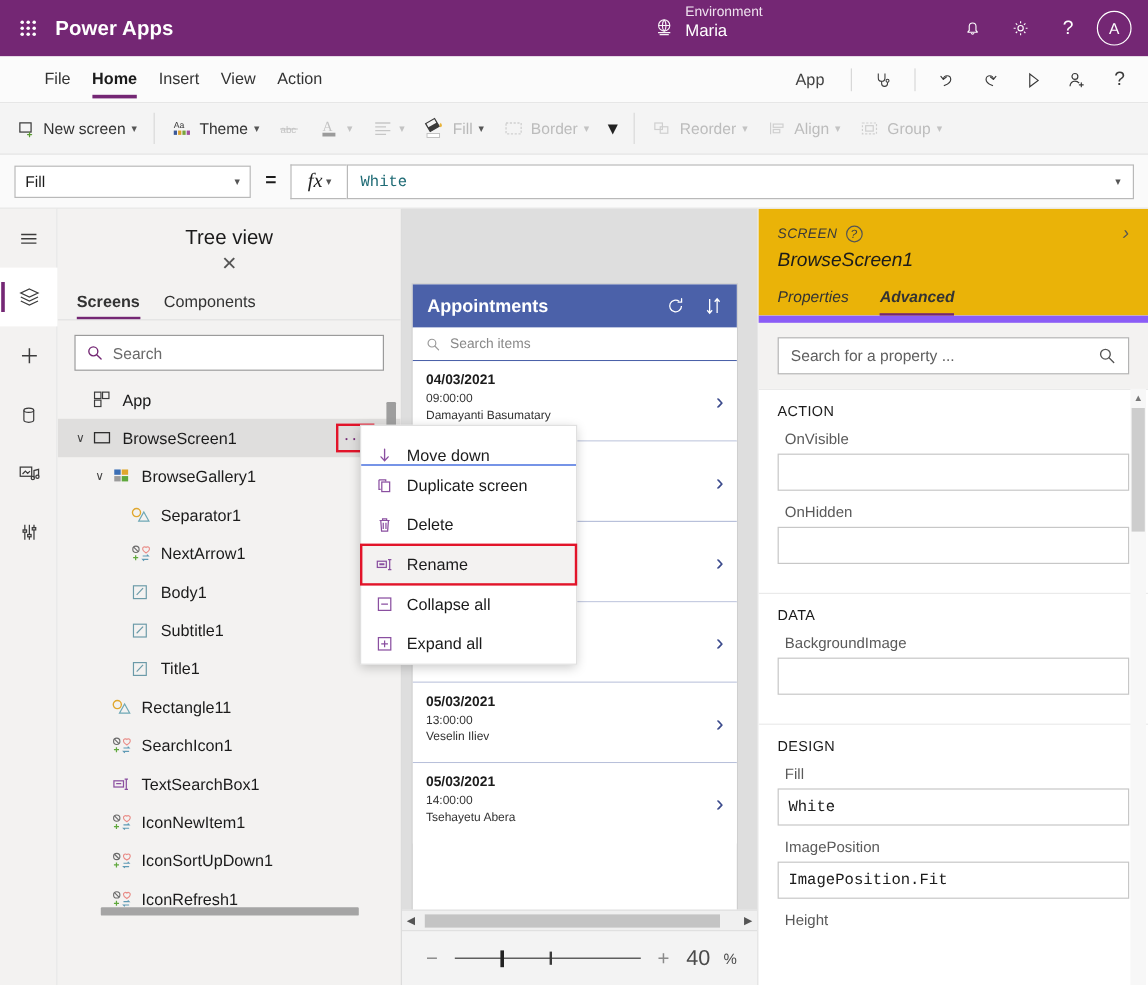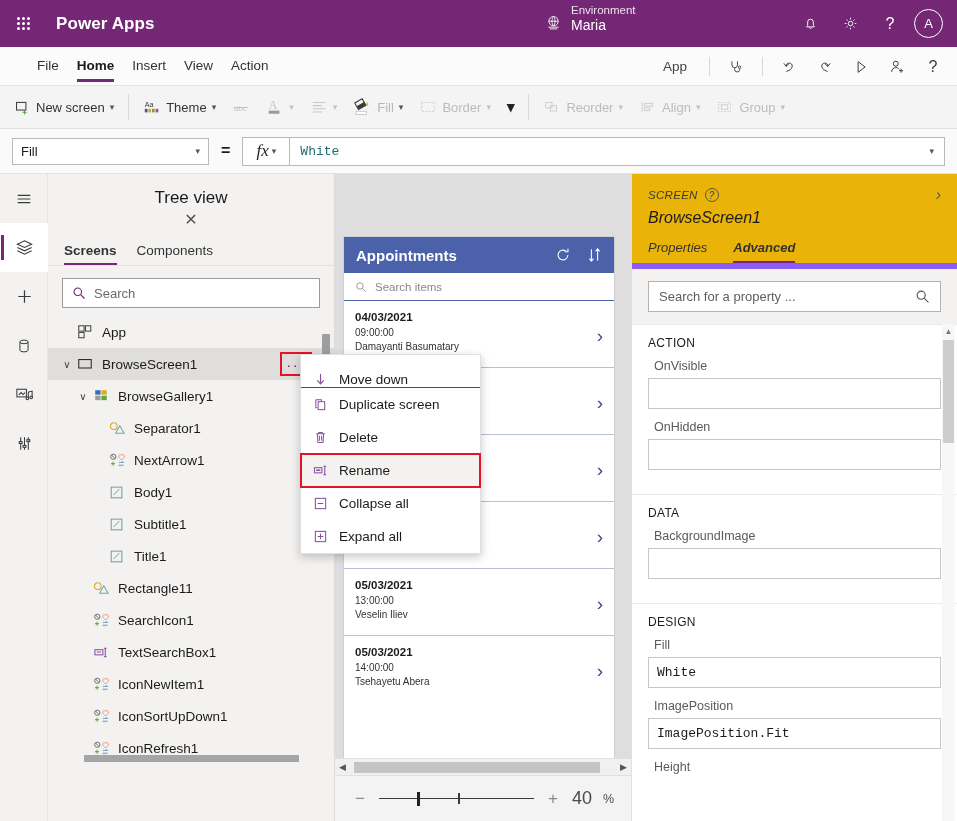--- a/index.html
+++ b/index.html
@@ -14,21 +14,21 @@
   #app { position: relative; width: 957px; height: 821px; background:#fff; }
 
   
   .topbar {
     position: absolute; left:0; top:0; width:957px; height:47px;
     background:#742774; display:flex; align-items:center;
   }
   .waffle { width:46px; height:47px; display:flex; align-items:center; justify-content:center; cursor:pointer; }
   .waffle-grid { display:grid; grid-template-columns: repeat(3,3px); grid-template-rows: repeat(3,3px); gap:2px; }
   .waffle-grid i { display:block; width:3px; height:3px; background:#fff; border-radius:50%; }
-  .brand { color:#fff; font-size:17px; font-weight:bold; letter-spacing:.1px; margin-left:10px; }
+  .brand { color:#fff; font-size:17px; font-weight:bold; letter-spacing:.1px; }
   .env-block { position:absolute; left:545px; top:3px; display:flex; align-items:center; }
   .env-icon { color:#fff; font-size:15px; margin-right:9px; opacity:.95; margin-top:8px;}
   .env-text { display:flex; flex-direction:column; line-height:1.25; }
   .env-label { color:#efe2ef; font-size:11.5px; }
   .env-value { color:#ffffff; font-size:14px; }
   .top-icons { position:absolute; right:8px; top:0; height:47px; display:flex; align-items:center; gap:0px; }
   .top-icon { width:40px; height:47px; display:flex; align-items:center; justify-content:center;
               color:#fff; font-size:16px; cursor:pointer; }
   .avatar { width:29px; height:29px; border-radius:50%; border:1.3px solid #fff; color:#fff;
             display:flex; align-items:center; justify-content:center; font-size:13px; margin-left:4px; margin-right:6px; cursor:pointer;}

